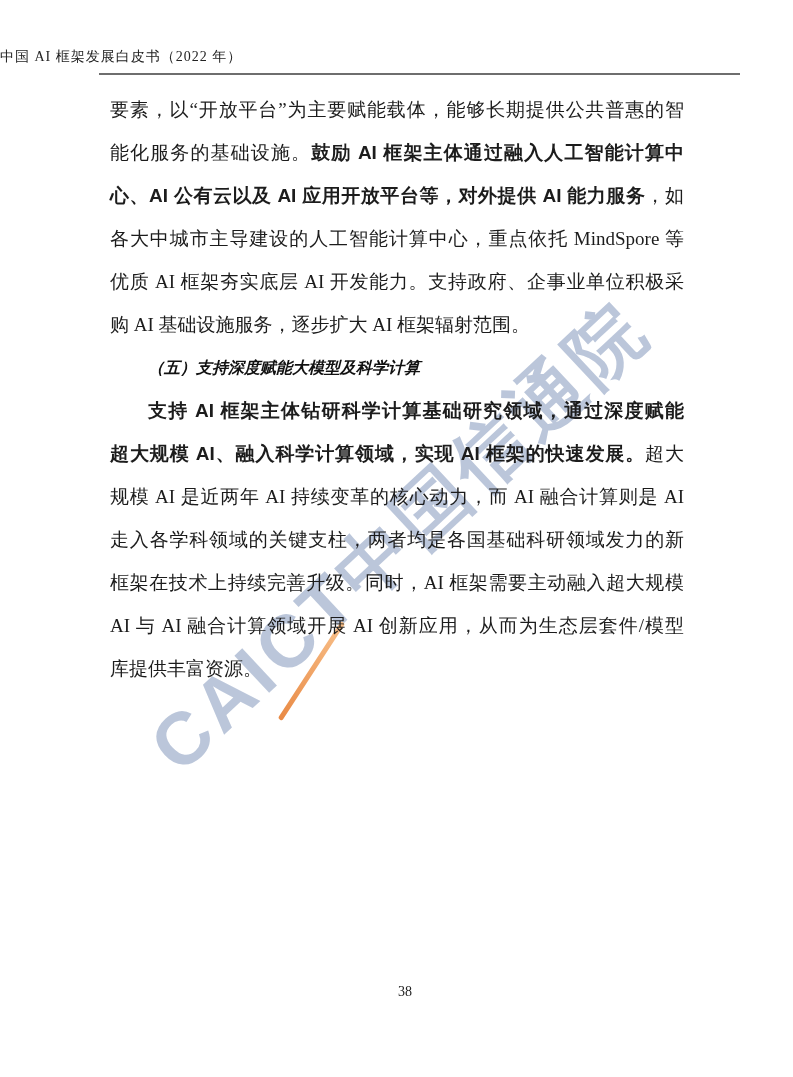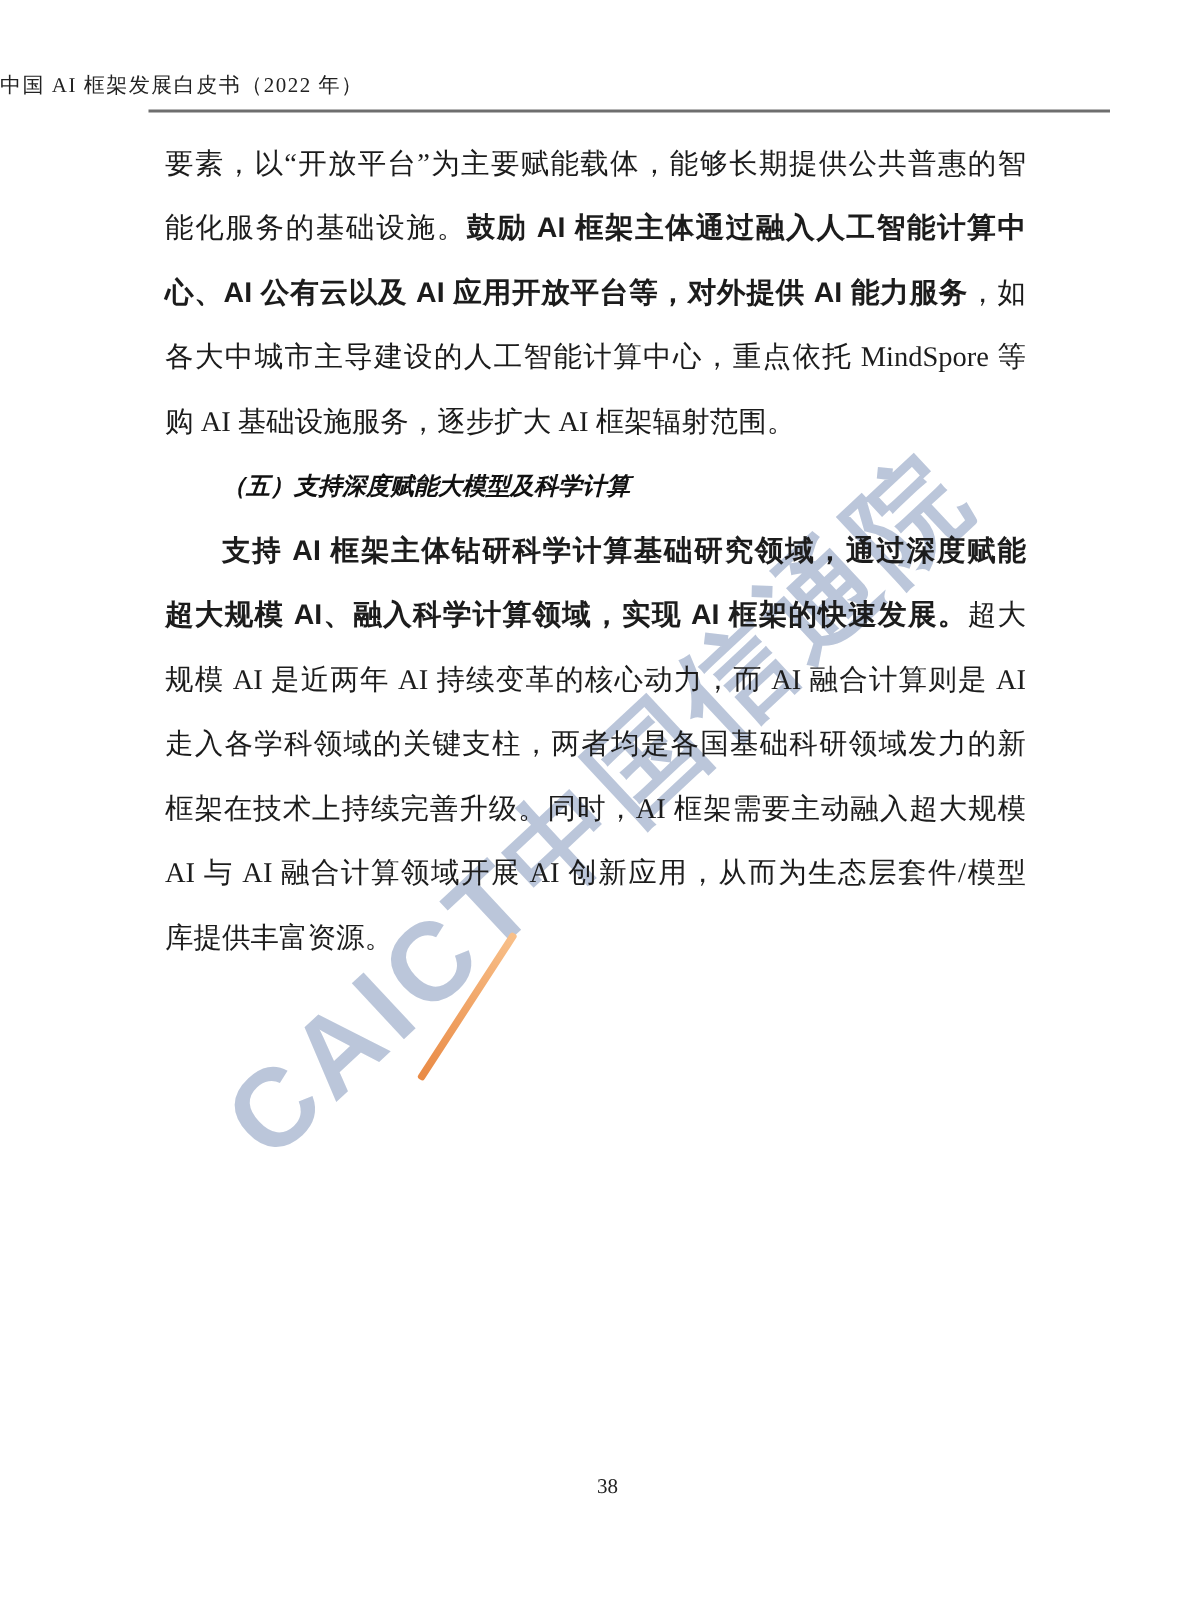--- a/index.html
+++ b/index.html
@@ -80,20 +80,21 @@
 
   <div class="header-title">中国 AI 框架发展白皮书（2022 年）</div>
   <div class="header-rule"></div>
 
   <div class="content">
 
     <div class="line"><span class="n">要素，以“开放平台”为主要赋能载体，能够长期提供公共普惠的智</span></div>
     <div class="line"><span class="n">能化服务的基础设施。</span><span class="b">鼓励 AI 框架主体通过融入人工智能计算中</span></div>
     <div class="line"><span class="b">心、AI 公有云以及 AI 应用开放平台等，对外提供 AI 能力服务</span><span class="n">，如</span></div>
     <div class="line"><span class="n">各大中城市主导建设的人工智能计算中心，重点依托 MindSpore 等</span></div>
+    <div class="line"><span class="n">优质 AI 框架夯实底层 AI 开发能力。支持政府、企事业单位积极采</span></div>
     <div class="line last"><span class="n">购 AI 基础设施服务，逐步扩大 AI 框架辐射范围。</span></div>
 
     <div class="heading">（五）支持深度赋能大模型及科学计算</div>
 
     <div class="line indent"><span class="b">支持 AI 框架主体钻研科学计算基础研究领域，通过深度赋能</span></div>
     <div class="line"><span class="b">超大规模 AI、融入科学计算领域，实现 AI 框架的快速发展。</span><span class="n">超大</span></div>
     <div class="line"><span class="n">规模 AI 是近两年 AI 持续变革的核心动力，而 AI 融合计算则是 AI</span></div>
     <div class="line"><span class="n">走入各学科领域的关键支柱，两者均是各国基础科研领域发力的新</span></div>
     <div class="line"><span class="n">框架在技术上持续完善升级。同时，AI 框架需要主动融入超大规模</span></div>
     <div class="line"><span class="n">AI 与 AI 融合计算领域开展 AI 创新应用，从而为生态层套件/模型</span></div>

